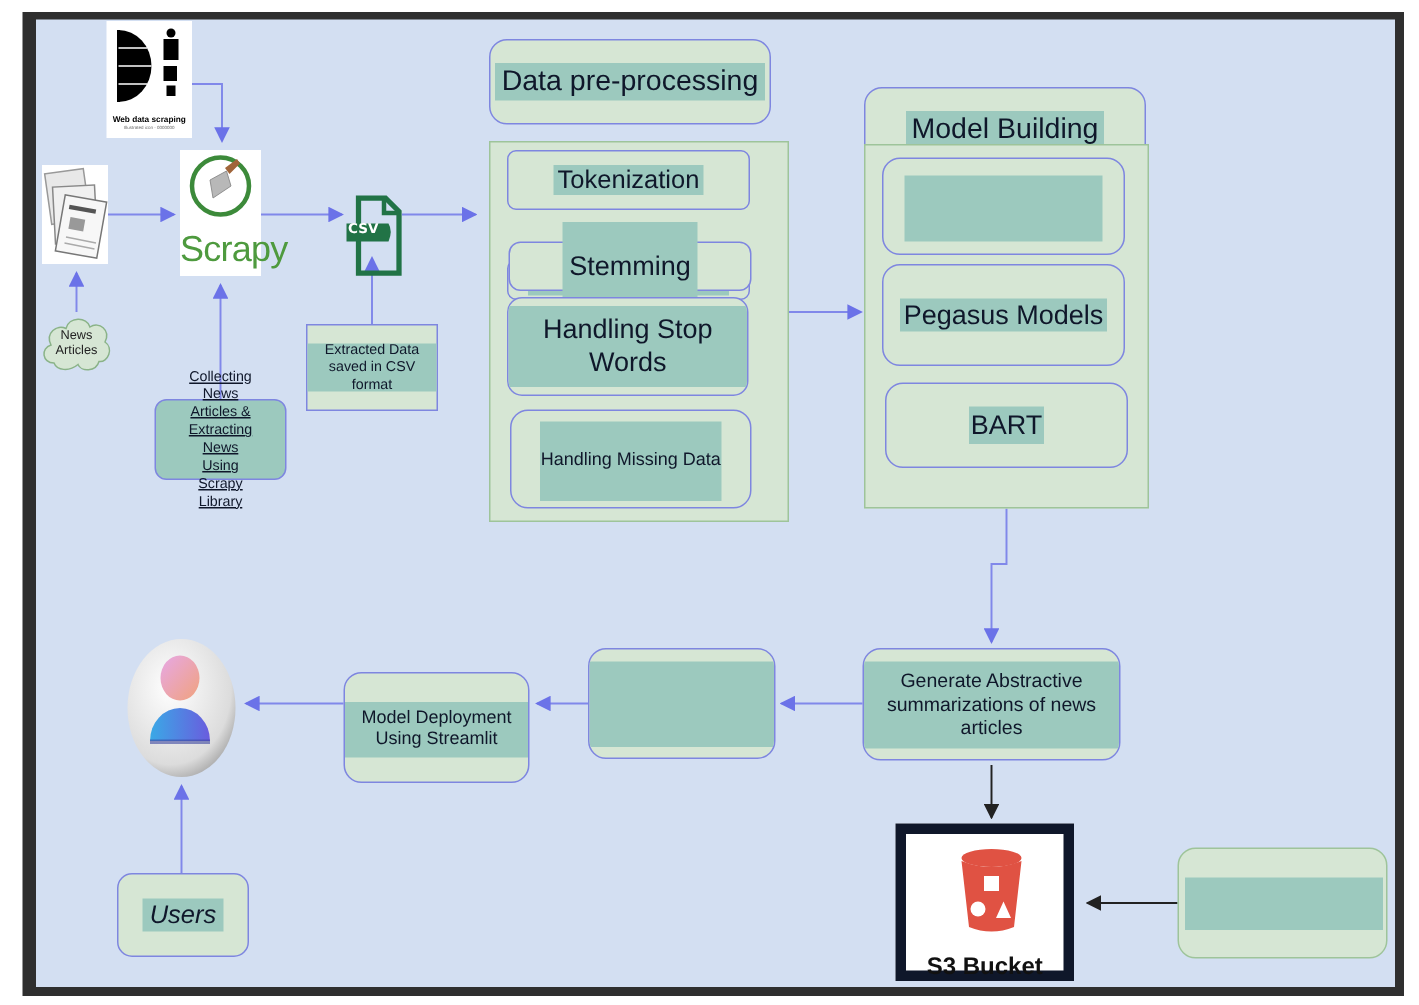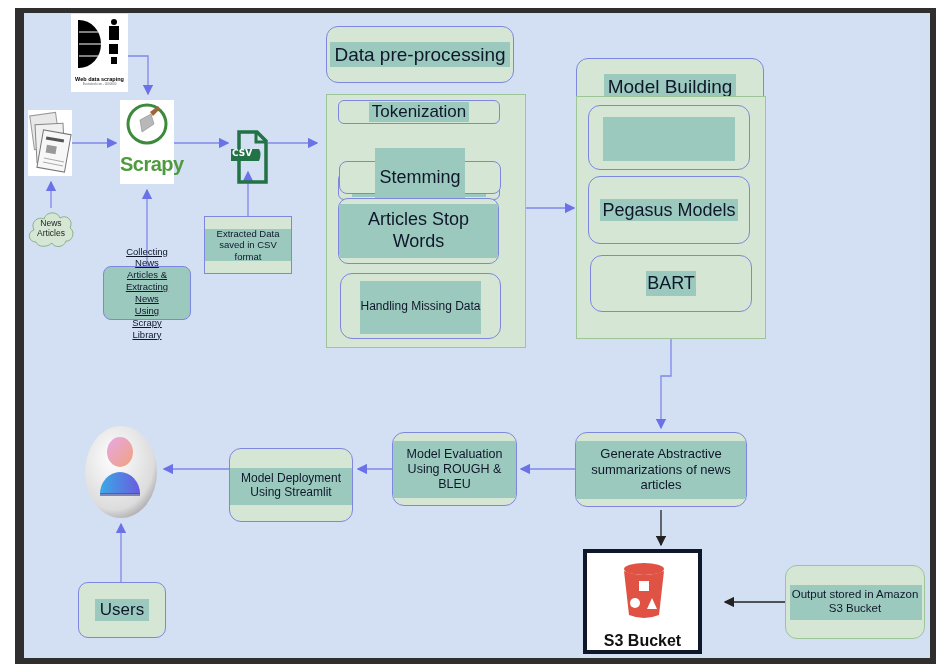--- a/index.html
+++ b/index.html
@@ -85,21 +85,21 @@
   </svg>
   <div class="lbl" style="position:absolute;left:6px;top:10px;width:38px;font-size:8.5px;color:#222;">News Articles</div>
 </div>
 
 <div class="white" style="left:120px;top:100px;width:54px;height:84px;">
   <svg width="54" height="50" viewBox="0 0 54 50">
     <circle cx="27" cy="24" r="19" fill="#fff" stroke="#3c8a3a" stroke-width="3"></circle>
     <path d="M30,12 L38,6 L40,9 L33,16 Z" fill="#a0653a"></path>
     <path d="M20,20 L31,14 L34,24 L22,32 Z" fill="#b8b8b8" stroke="#888" stroke-width="0.6"></path>
   </svg>
-  <div class="lbl" style="color:#4e9a3e;font-weight:bold;font-size:20px;letter-spacing:-0.5px;margin-top:-2px;">Scrapy</div>
+  <div class="lbl" style="color:#4e9a3e;font-weight:normal;font-size:24px;letter-spacing:-0.5px;margin-top:-2px;">Scrapy</div>
 </div>
 
 <div class="abs" style="left:229px;top:129px;width:40px;height:56px;">
   <svg width="40" height="56" viewBox="0 0 40 56">
     <path d="M10,3 L28,3 L37,12 L37,53 L10,53 Z" fill="none" stroke="#217346" stroke-width="3.5"></path>
     <path d="M27,3 L27,13 L37,13" fill="none" stroke="#217346" stroke-width="3"></path>
     <path d="M2,20 L30,20 Q33,25 30,32 L2,32 Z" fill="#217346"></path>
   </svg>
   <div class="abs" style="left:3px;top:19px;font-size:9px;font-weight:bold;color:#fff;font-family:'DejaVu Sans',sans-serif;">CSV</div>
 </div>
@@ -111,32 +111,32 @@
 <div class="box sqb" style="left:204px;top:216px;width:88px;height:58px;font-size:9.5px;">
   <div class="band" style="top:12px;height:32px;"></div>
   <div class="lbl" style="padding:0 2px;">Extracted Data saved in CSV format</div>
 </div>
 
 <div class="box" style="left:326px;top:26px;width:188px;height:57px;font-size:19px;">
   <span class="hl" style="padding:2px 4px;">Data pre-processing</span>
 </div>
 
 <div class="box sq" style="left:326px;top:94px;width:200px;height:254px;"></div>
-<div class="box" style="left:338px;top:100px;width:162px;height:24px;border-radius:6px;font-size:17px;">
+<div class="box" style="left:338px;top:100px;width:162px;height:40px;border-radius:6px;font-size:17px;">
   <span class="hl" style="padding:0 3px;">Tokenization</span>
 </div>
 <div class="box" style="left:338px;top:129px;width:162px;height:27px;border-radius:6px;font-size:18px;margin-top:44px;">
   <span class="hl" style="padding:0 8px;">Lemmatization</span>
 </div>
 <div class="box" style="left:339px;top:161px;width:162px;height:33px;border-radius:8px;font-size:18px;">
   <span class="hl" style="padding:19px 4px;">Stemming</span>
 </div>
 <div class="box" style="left:338px;top:198px;width:161px;height:66px;border-radius:10px;font-size:18px;overflow:hidden;">
   <div class="band" style="top:5px;height:54px;"></div>
-  <div class="lbl" style="width:120px;">Articles Stop Words</div>
+  <div class="lbl" style="width:120px;">Handling Stop Words</div>
 </div>
 <div class="box" style="left:340px;top:273px;width:161px;height:66px;border-radius:12px;font-size:12px;">
   <div class="abs" style="left:19px;top:7px;width:121px;height:53px;background:#9cc9be;"></div>
   <div class="lbl">Handling Missing Data</div>
 </div>
 
 <div class="box" style="left:576px;top:26px;width:188px;height:57px;font-size:19px;margin-top:32px;">
   <span class="hl" style="padding:2px 4px;">Model Building</span>
 </div>
 
@@ -151,21 +151,20 @@
   <span class="hl" style="padding:2px 1px;">BART</span>
 </div>
 
 <div class="box" style="left:575px;top:432px;width:172px;height:75px;border-radius:12px;font-size:13px;overflow:hidden;">
   <div class="band" style="top:8px;height:58px;"></div>
   <div class="lbl" style="width:150px;">Generate Abstractive summarizations of news articles</div>
 </div>
 
 <div class="box" style="left:392px;top:432px;width:125px;height:74px;border-radius:12px;font-size:12.5px;overflow:hidden;">
   <div class="band" style="top:8px;height:57px;"></div>
-  <div class="lbl" style="width:100px;">Model Evaluation Using ROUGH &amp; BLEU</div>
 </div>
 
 <div class="box" style="left:229px;top:432px;width:124px;height:74px;border-radius:12px;font-size:12px;overflow:hidden;margin-top:16px;">
   <div class="band" style="top:19px;height:37px;"></div>
   <div class="lbl" style="width:110px;">Model Deployment Using Streamlit</div>
 </div>
 
 <div class="abs" style="left:84px;top:424px;width:74px;height:96px;">
   <svg width="74" height="96" viewBox="0 0 74 96">
     <defs>
@@ -184,30 +183,29 @@
       </linearGradient>
     </defs>
     <ellipse cx="37" cy="48" rx="36" ry="46" fill="url(#eg)"></ellipse>
     <ellipse cx="36" cy="28" rx="13" ry="15" fill="url(#hg)"></ellipse>
     <path d="M16,70 A20,22 0 0 1 56,70 Z" fill="url(#bg2)"></path>
     <rect x="16" y="69" width="40" height="3" fill="#3c46a0" opacity="0.6"></rect>
   </svg>
 </div>
 
 <div class="box" style="left:78px;top:582px;width:88px;height:56px;border-radius:10px;font-size:17px;">
-  <span class="hl" style="padding:1px 5px;">Users</span>
-</div>
-
-<div class="white" style="left:583px;top:549px;width:119px;height:105px;border:4px solid #0f172a;">
+  <span class="hl" style="padding:1px 5px;font-style:italic;">Users</span>
+</div>
+
+<div class="white" style="left:597px;top:549px;width:119px;height:105px;border:7px solid #0f172a;">
   <svg width="113" height="70" viewBox="0 0 113 70">
     <ellipse cx="57" cy="16" rx="20" ry="6" fill="#e05243"></ellipse>
     <path d="M37,18 L42,62 Q57,68 72,62 L77,18 Q57,26 37,18 Z" fill="#e05243"></path>
     <rect x="52" y="28" width="10" height="10" fill="#fff"></rect>
     <circle cx="48" cy="50" r="5" fill="#fff"></circle>
     <path d="M60,56 L65,45 L70,56 Z" fill="#fff"></path>
   </svg>
   <div class="lbl" style="font-size:16px;font-weight:bold;color:#111;margin-top:4px;">S3 Bucket</div>
 </div>
 
 <div class="box" style="left:785px;top:565px;width:140px;height:74px;border-radius:12px;border-color:#9ec49a;font-size:11.5px;">
   <div class="abs" style="left:4px;top:19px;width:132px;height:35px;background:#9cc9be;"></div>
-  <div class="lbl" style="width:134px;">Output stored in Amazon S3 Bucket</div>
 </div>
 
 </body></html>

